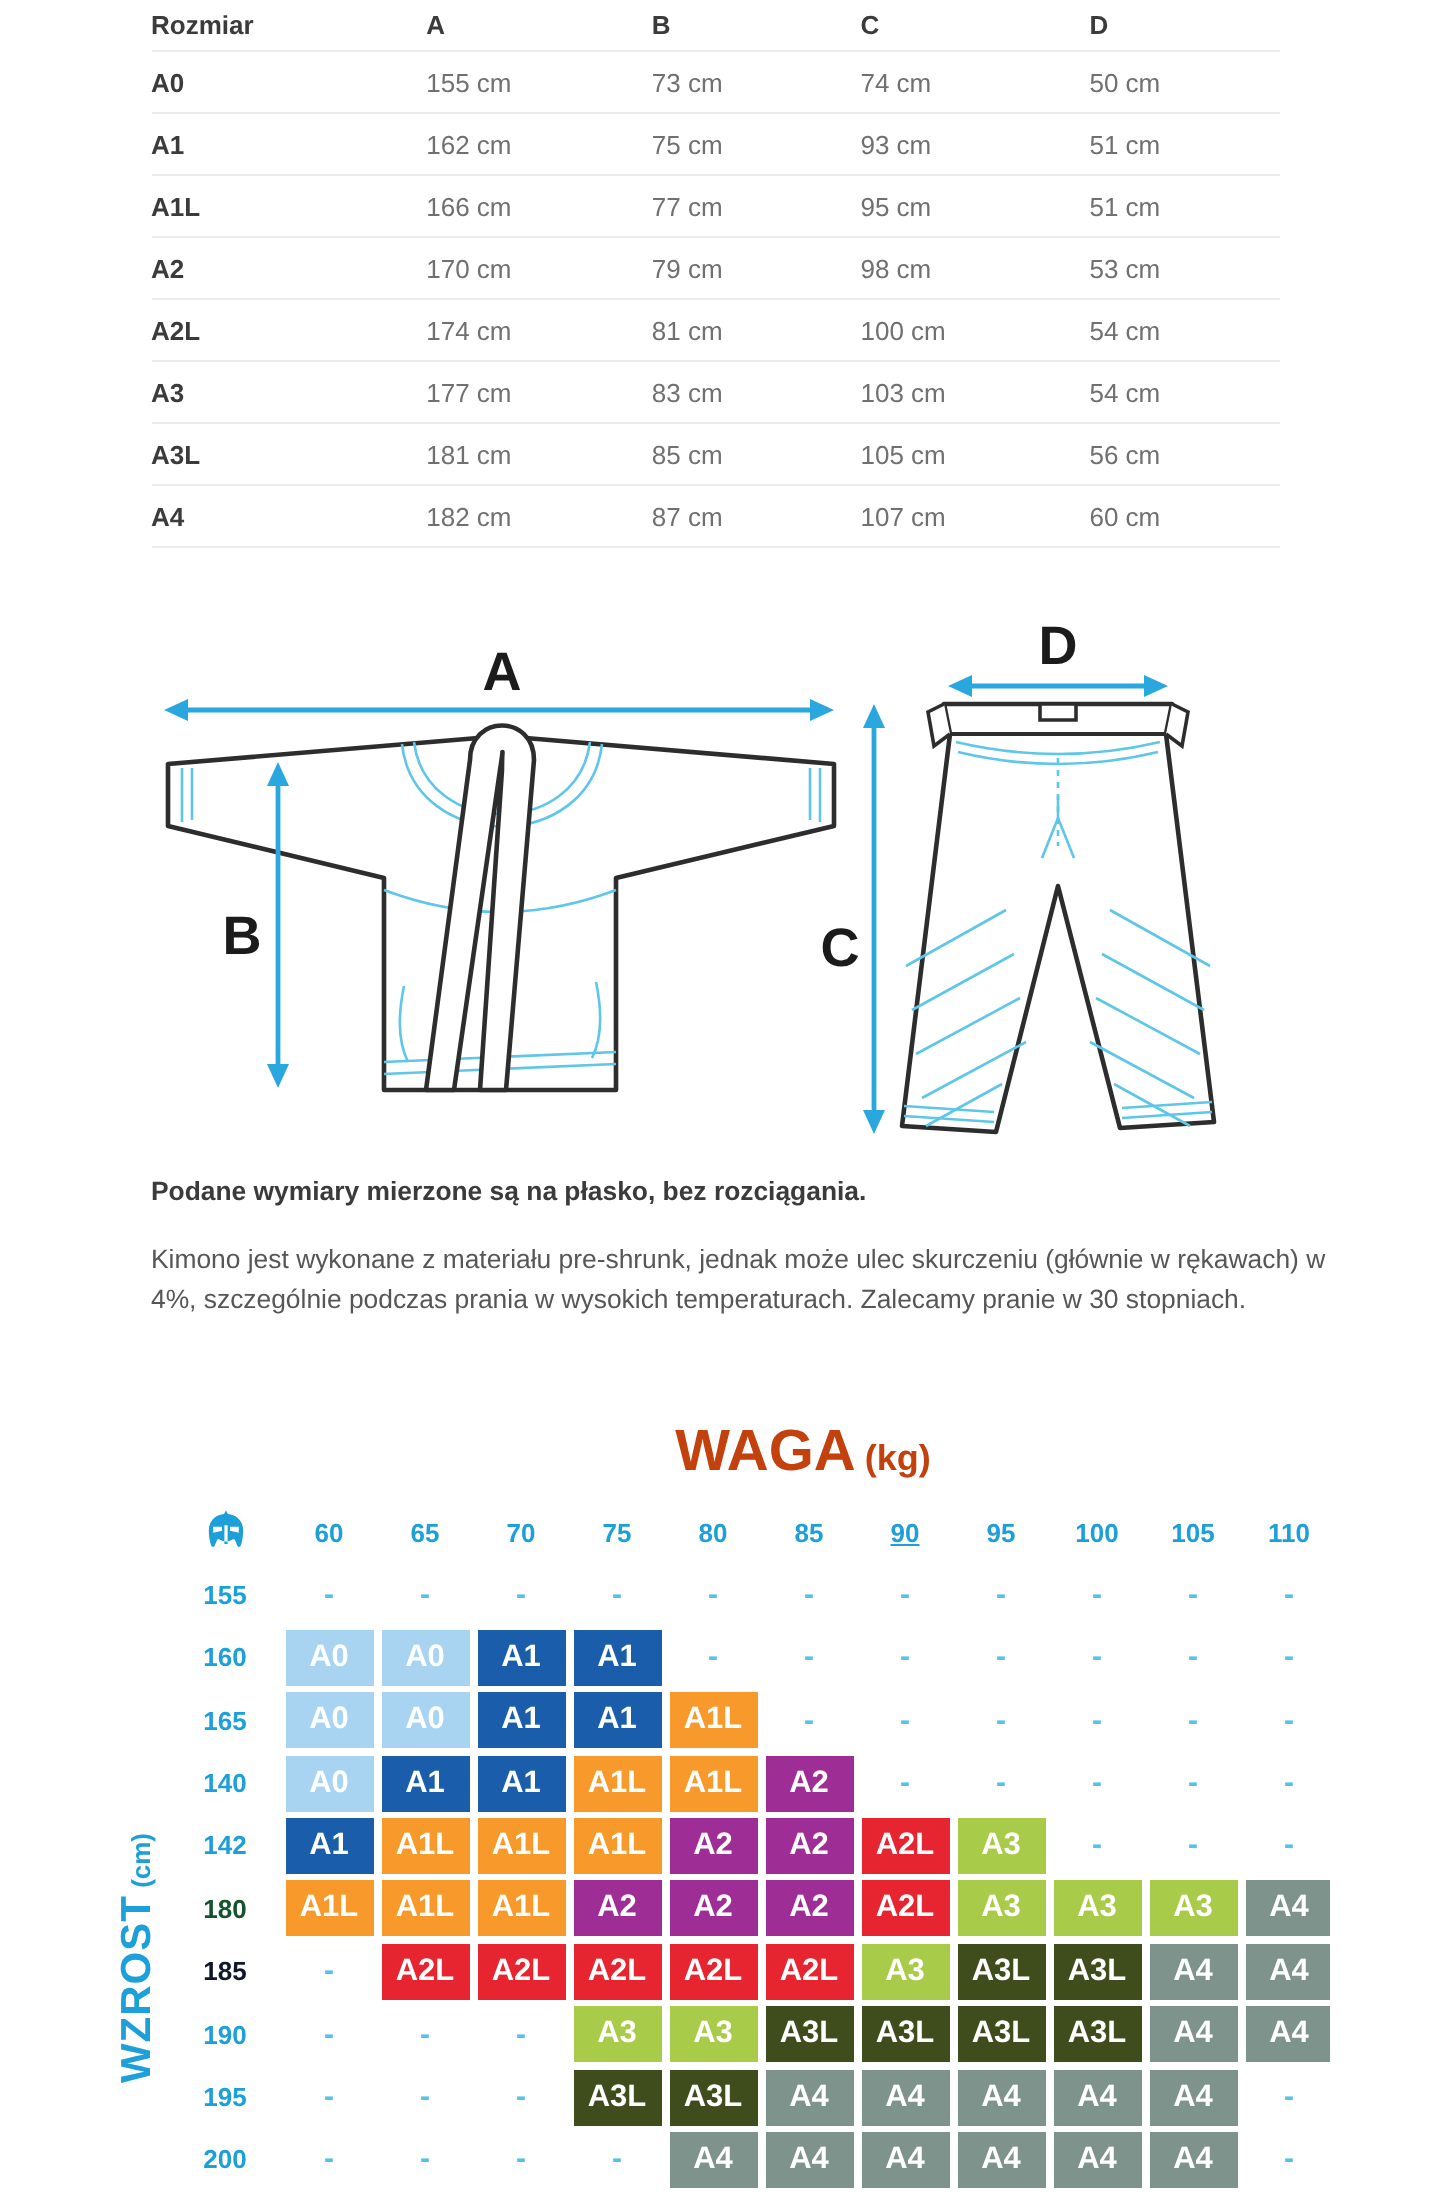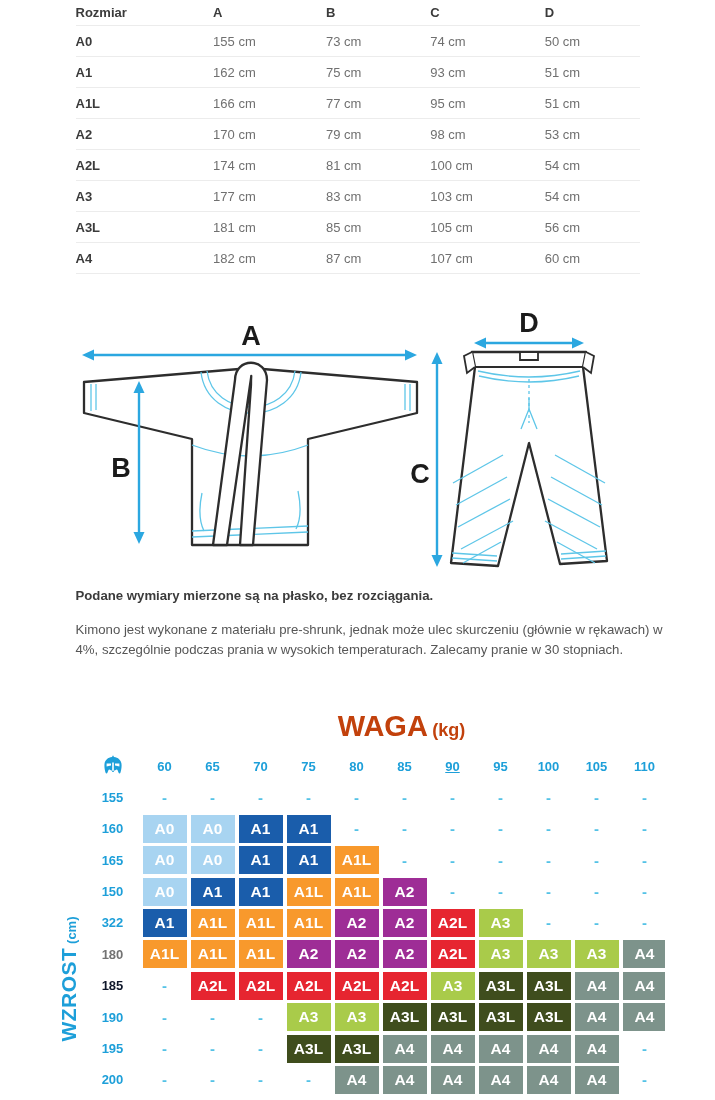--- a/index.html
+++ b/index.html
@@ -301,45 +301,45 @@
           <div class="cell" style="background: rgb(168, 212, 241);">A0</div>
           <div class="cell" style="background: rgb(26, 93, 171);">A1</div>
           <div class="cell" style="background: rgb(26, 93, 171);">A1</div>
           <div class="cell" style="background: rgb(248, 153, 44);">A1L</div>
           <div class="dashcell" style="color: rgb(84, 194, 230);">-</div>
           <div class="dashcell" style="color: rgb(84, 194, 230);">-</div>
           <div class="dashcell" style="color: rgb(84, 194, 230);">-</div>
           <div class="dashcell" style="color: rgb(84, 194, 230);">-</div>
           <div class="dashcell" style="color: rgb(84, 194, 230);">-</div>
           <div class="dashcell" style="color: rgb(84, 194, 230);">-</div>
-          <div class="hrow" style="color: rgb(29, 159, 217);">150</div>
+          <div class="hrow" style="color: rgb(29, 159, 217);">140</div>
           <div class="cell" style="background: rgb(168, 212, 241);">A0</div>
           <div class="cell" style="background: rgb(26, 93, 171);">A1</div>
           <div class="cell" style="background: rgb(26, 93, 171);">A1</div>
           <div class="cell" style="background: rgb(248, 153, 44);">A1L</div>
           <div class="cell" style="background: rgb(248, 153, 44);">A1L</div>
           <div class="cell" style="background: rgb(158, 45, 150);">A2</div>
           <div class="dashcell" style="color: rgb(84, 194, 230);">-</div>
           <div class="dashcell" style="color: rgb(84, 194, 230);">-</div>
           <div class="dashcell" style="color: rgb(84, 194, 230);">-</div>
           <div class="dashcell" style="color: rgb(84, 194, 230);">-</div>
           <div class="dashcell" style="color: rgb(84, 194, 230);">-</div>
-          <div class="hrow" style="color: rgb(29, 159, 217);">322</div>
-          <div class="cell" style="background: rgb(26, 93, 171);">A1</div>
-          <div class="cell" style="background: rgb(248, 153, 44);">A1L</div>
-          <div class="cell" style="background: rgb(248, 153, 44);">A1L</div>
-          <div class="cell" style="background: rgb(248, 153, 44);">A1L</div>
-          <div class="cell" style="background: rgb(158, 45, 150);">A2</div>
-          <div class="cell" style="background: rgb(158, 45, 150);">A2</div>
-          <div class="cell" style="background: rgb(230, 37, 48);">A2L</div>
-          <div class="cell" style="background: rgb(169, 203, 74);">A3</div>
-          <div class="dashcell" style="color: rgb(84, 194, 230);">-</div>
-          <div class="dashcell" style="color: rgb(84, 194, 230);">-</div>
-          <div class="dashcell" style="color: rgb(84, 194, 230);">-</div>
-          <div class="hrow" style="color: #737373;">180</div>
+          <div class="hrow" style="color: rgb(29, 159, 217);">142</div>
+          <div class="cell" style="background: rgb(26, 93, 171);">A1</div>
+          <div class="cell" style="background: rgb(248, 153, 44);">A1L</div>
+          <div class="cell" style="background: rgb(248, 153, 44);">A1L</div>
+          <div class="cell" style="background: rgb(248, 153, 44);">A1L</div>
+          <div class="cell" style="background: rgb(158, 45, 150);">A2</div>
+          <div class="cell" style="background: rgb(158, 45, 150);">A2</div>
+          <div class="cell" style="background: rgb(230, 37, 48);">A2L</div>
+          <div class="cell" style="background: rgb(169, 203, 74);">A3</div>
+          <div class="dashcell" style="color: rgb(84, 194, 230);">-</div>
+          <div class="dashcell" style="color: rgb(84, 194, 230);">-</div>
+          <div class="dashcell" style="color: rgb(84, 194, 230);">-</div>
+          <div class="hrow" style="color: #14532d;">180</div>
           <div class="cell" style="background: rgb(248, 153, 44);">A1L</div>
           <div class="cell" style="background: rgb(248, 153, 44);">A1L</div>
           <div class="cell" style="background: rgb(248, 153, 44);">A1L</div>
           <div class="cell" style="background: rgb(158, 45, 150);">A2</div>
           <div class="cell" style="background: rgb(158, 45, 150);">A2</div>
           <div class="cell" style="background: rgb(158, 45, 150);">A2</div>
           <div class="cell" style="background: rgb(230, 37, 48);">A2L</div>
           <div class="cell" style="background: rgb(169, 203, 74);">A3</div>
           <div class="cell" style="background: rgb(169, 203, 74);">A3</div>
           <div class="cell" style="background: rgb(169, 203, 74);">A3</div>

